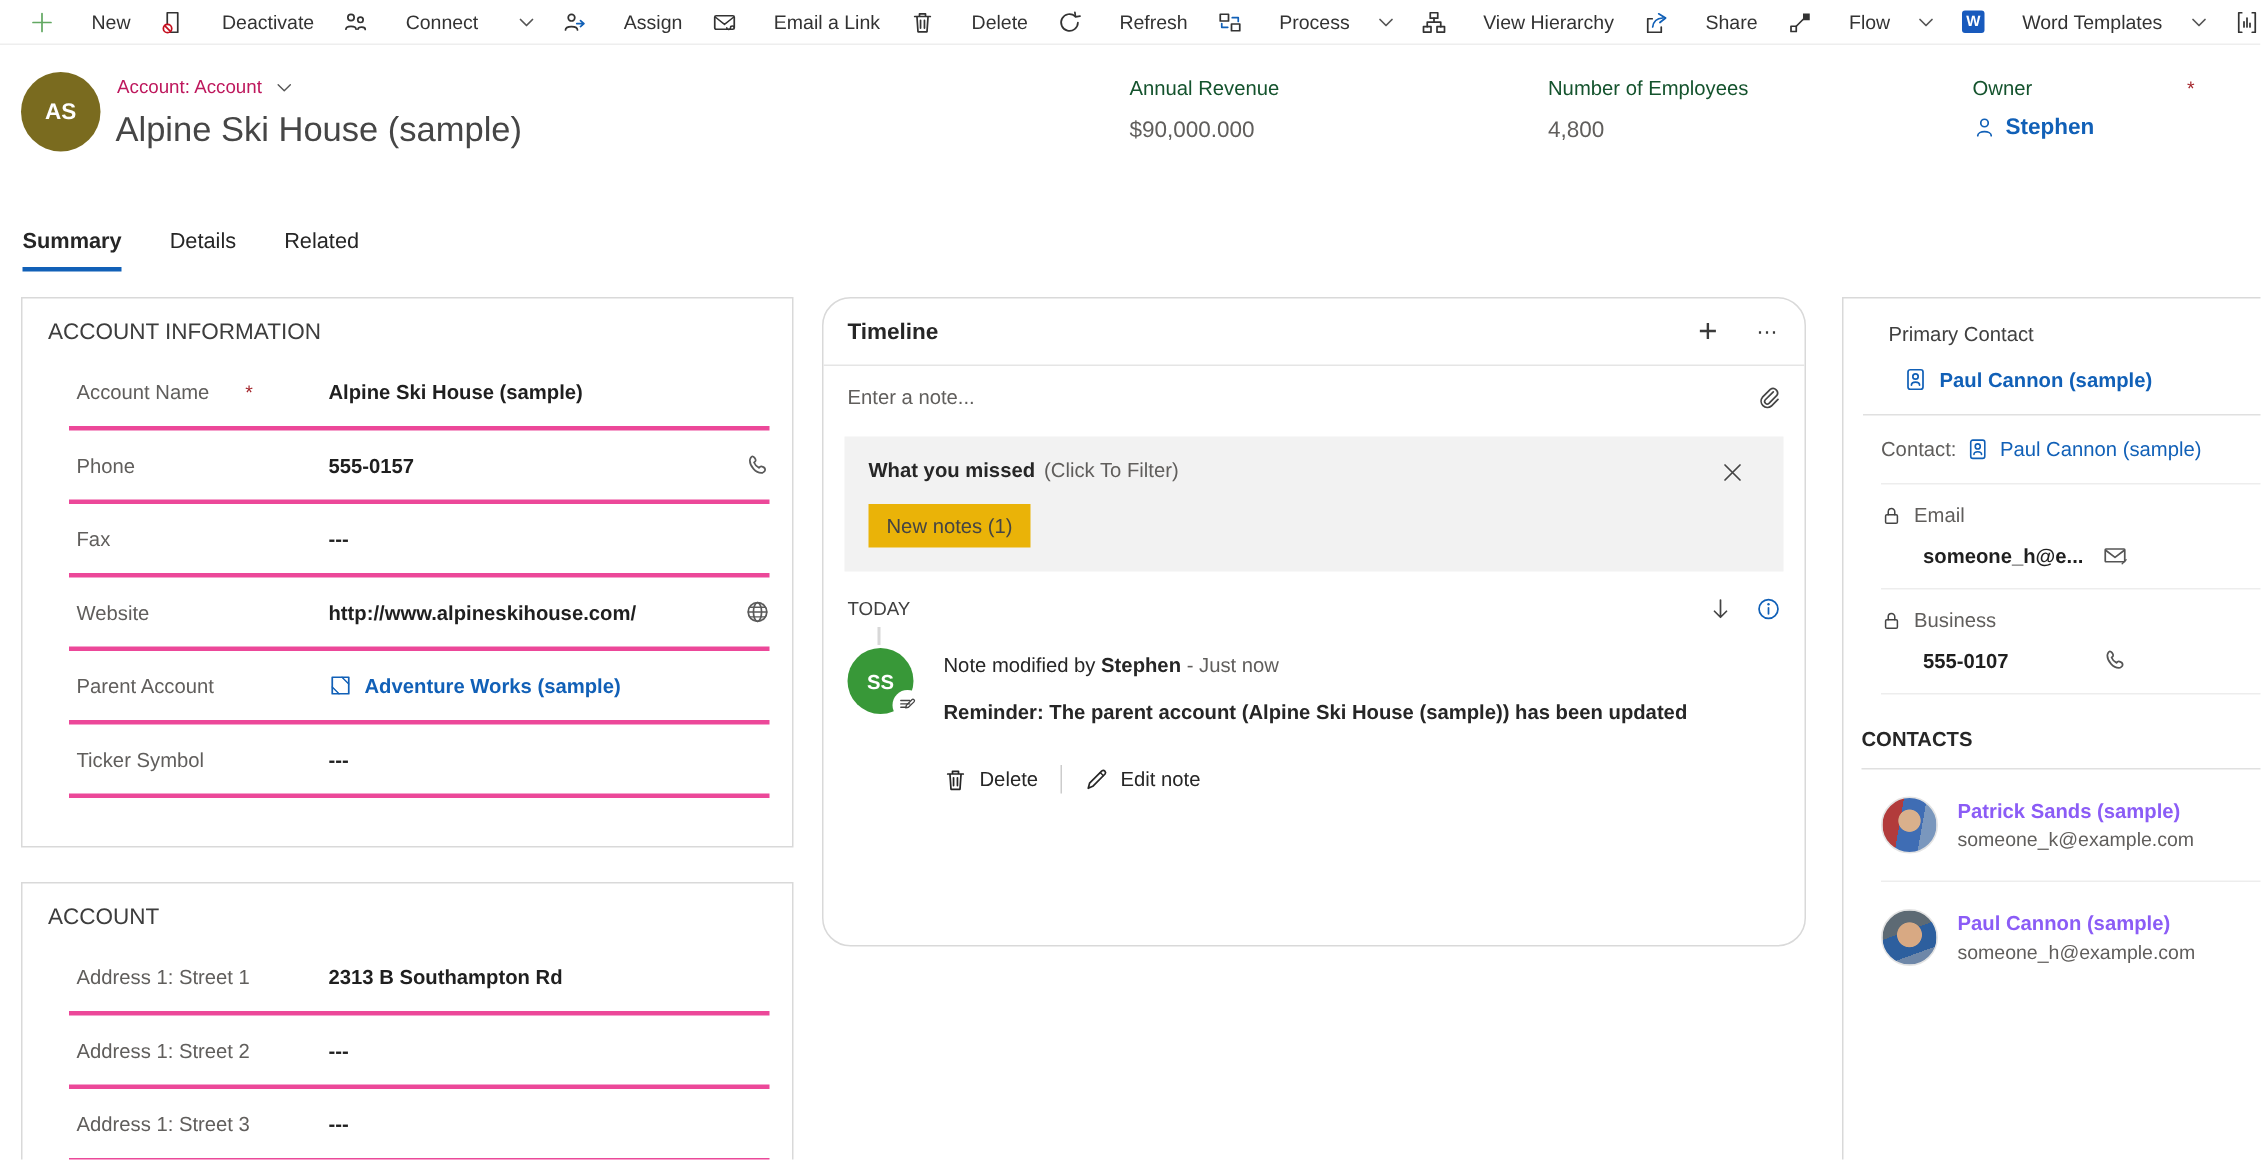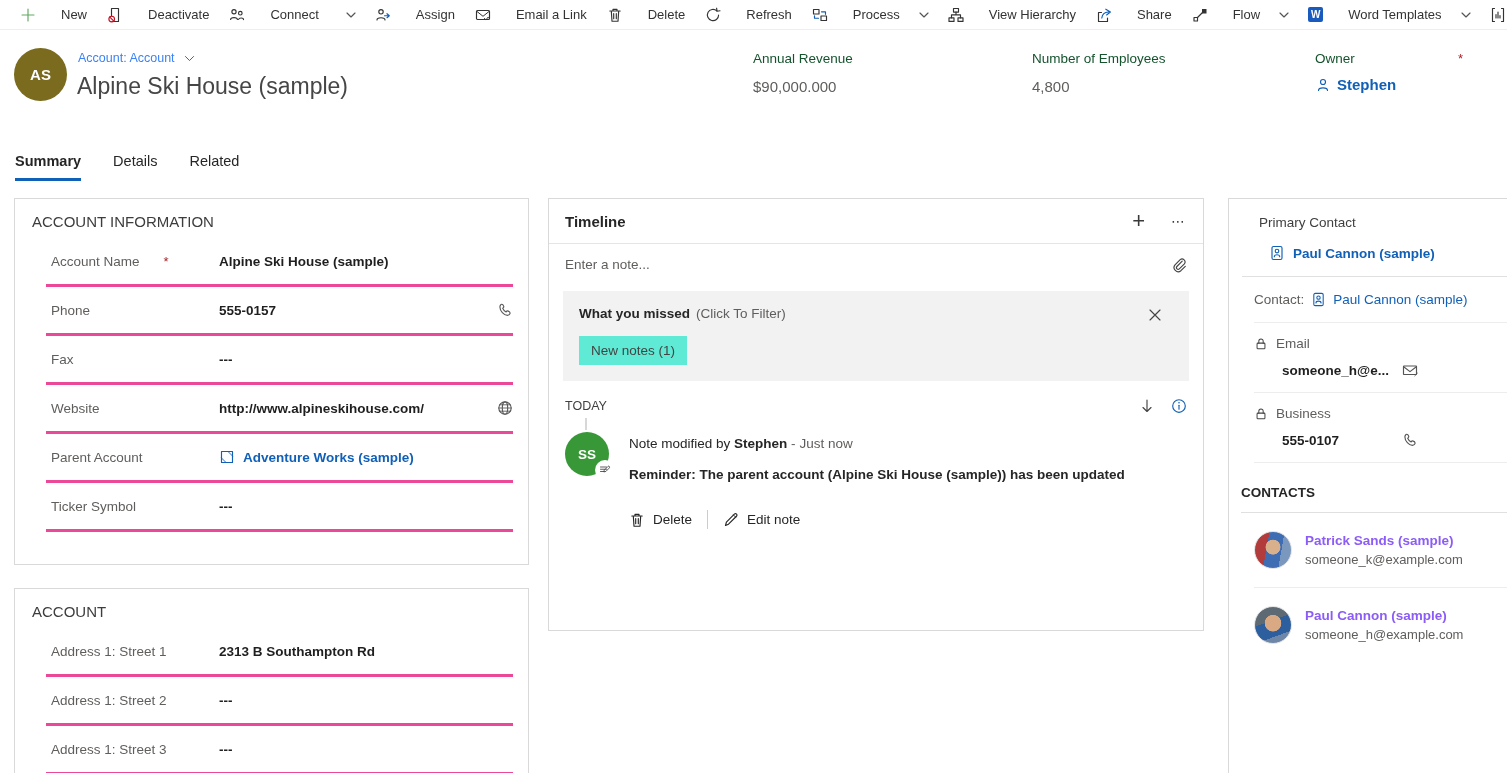--- a/index.html
+++ b/index.html
@@ -21,21 +21,21 @@
   .tb-chev { padding:0 6px; color:#555; }
   .tb-div { width:1px; height:17px; background:#ccc; margin:0 4px; }
   .word-tile { width:15px; height:15px; background:#185abd; color:#fff; font-size:10px; font-weight:bold;
     display:inline-flex; align-items:center; justify-content:center; border-radius:2px; }
 
   
   .rec-header { position:relative; height:115px; }
   .avatar-main { position:absolute; left:14px; top:18px; width:53px; height:53px; border-radius:50%;
     background:var(--avatar_olive,#7a6b1f); color:#fff; font-size:15px; font-weight:bold;
     display:flex; align-items:center; justify-content:center; }
-  .rec-type { position:absolute; left:78px; top:21px; font-size:12.5px; color:#3b82f6;
+  .rec-type { position:absolute; left:78px; top:21px; font-size:12.5px; color:#be185d;
     display:flex; align-items:center; gap:8px; }
   .rec-title { position:absolute; left:77px; top:43px; font-size:23px; color:#464646; }
   .hf { position:absolute; top:21px; }
   .hf-label { font-size:13.5px; color:#14532d; }
   .hf-value { margin-top:12px; font-size:15px; color:#605e5c; }
   .hf-rev { left:753px; } .hf-emp { left:1032px; }
   .hf-owner { left:1315px; width:148px; }
   .hf-owner .hf-label-row { display:flex; justify-content:space-between; }
   .req { color:var(--required_red,#a4262c); font-size:13px; }
   .owner-link { margin-top:10px; display:flex; align-items:center; gap:6px;
@@ -54,34 +54,34 @@
   .frow-label { width:168px; font-size:13.5px; color:#605e5c; display:flex; }
   .frow-label .req { margin-left:24px; }
   .frow-value { flex:1; font-size:13.5px; font-weight:600; color:#1f1f1f; display:flex; align-items:center; gap:8px; }
   .frow-value.link { color:var(--accent,#1160b7); }
   .frow-icon { width:28px; display:flex; justify-content:flex-end; color:#5a5a5a; }
 
   #card-account { left:14px; top:198px; width:515px; height:367px; }
   #card-address { left:14px; top:588px; width:515px; height:230px; }
 
   
-  #card-timeline { left:548px; top:198px; width:656px; height:433px; }
+  #card-timeline { left:548px; top:198px; width:656px; height:433px;border-radius:19px; }
   .tl-header { height:45px; display:flex; align-items:center; padding:0 16px; border-bottom:1px solid #e5e5e5; }
   .tl-title { font-size:15px; font-weight:bold; color:#262626; flex:1; }
   .tl-plus { font-size:22px; font-weight:300; color:#3a3a3a; margin-right:26px; cursor:pointer; line-height:1; }
   .tl-ellipsis { color:#3a3a3a; letter-spacing:2px; font-size:14px; cursor:pointer; }
   .tl-noterow { height:41px; display:flex; align-items:center; padding:0 16px; gap:10px; }
   .tl-noterow input { flex:1; border:none; outline:none; font-size:13.5px; font-family:inherit; color:#262626; }
   .tl-noterow input::placeholder { color:#605e5c; }
   .tl-banner { margin:6px 14px 0; background:#f2f2f2; padding:15px 16px 16px; position:relative; }
   .tl-banner-title { font-size:13.5px; }
   .tl-banner-title b { color:#262626; }
   .tl-banner-sub { color:#605e5c; margin-left:6px; font-weight:normal; }
   .tl-close { position:absolute; right:26px; top:16px; width:16px; height:16px; color:#444; cursor:pointer; }
-  .tl-chip { display:inline-block; margin-top:15px; background:#5eead4; padding:7px 12px; font-size:13.5px; color:#444; cursor:pointer; }
+  .tl-chip { display:inline-block; margin-top:15px; background:#eab308; padding:7px 12px; font-size:13.5px; color:#444; cursor:pointer; }
   .tl-dayrow { margin:17px 16px 0; display:flex; align-items:center; }
   .tl-day { flex:1; font-size:12.5px; color:#404040; }
   .tl-dayicons { display:flex; gap:16px; align-items:center; }
   .tl-connector { margin-left:36px; width:2px; height:12px; background:#d8d8d8; margin-top:4px; }
   .tl-entry { margin:2px 16px 0; display:flex; gap:20px; }
   .avatar-note { position:relative; width:44px; height:44px; flex:0 0 auto; }
   .avatar-note .circle { width:44px; height:44px; border-radius:50%; background:var(--avatar_green,#389838);
     color:#fff; font-size:13.5px; font-weight:bold; display:flex; align-items:center; justify-content:center; }
   .avatar-note .badge { position:absolute; right:-6px; bottom:-4px; width:20px; height:20px; border-radius:50%;
     background:#fff; display:flex; align-items:center; justify-content:center; color:#444; }

